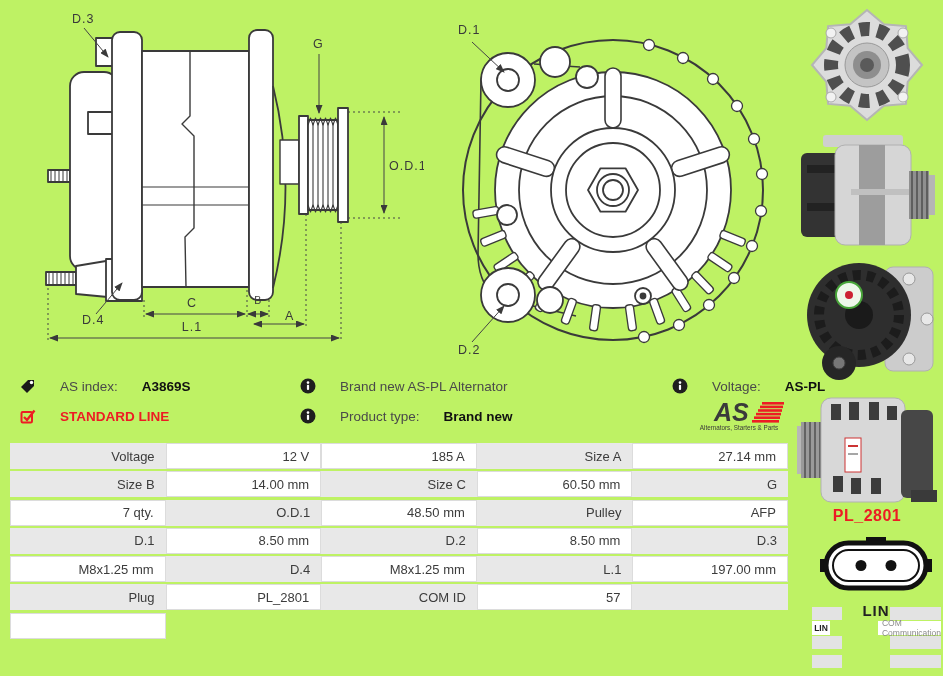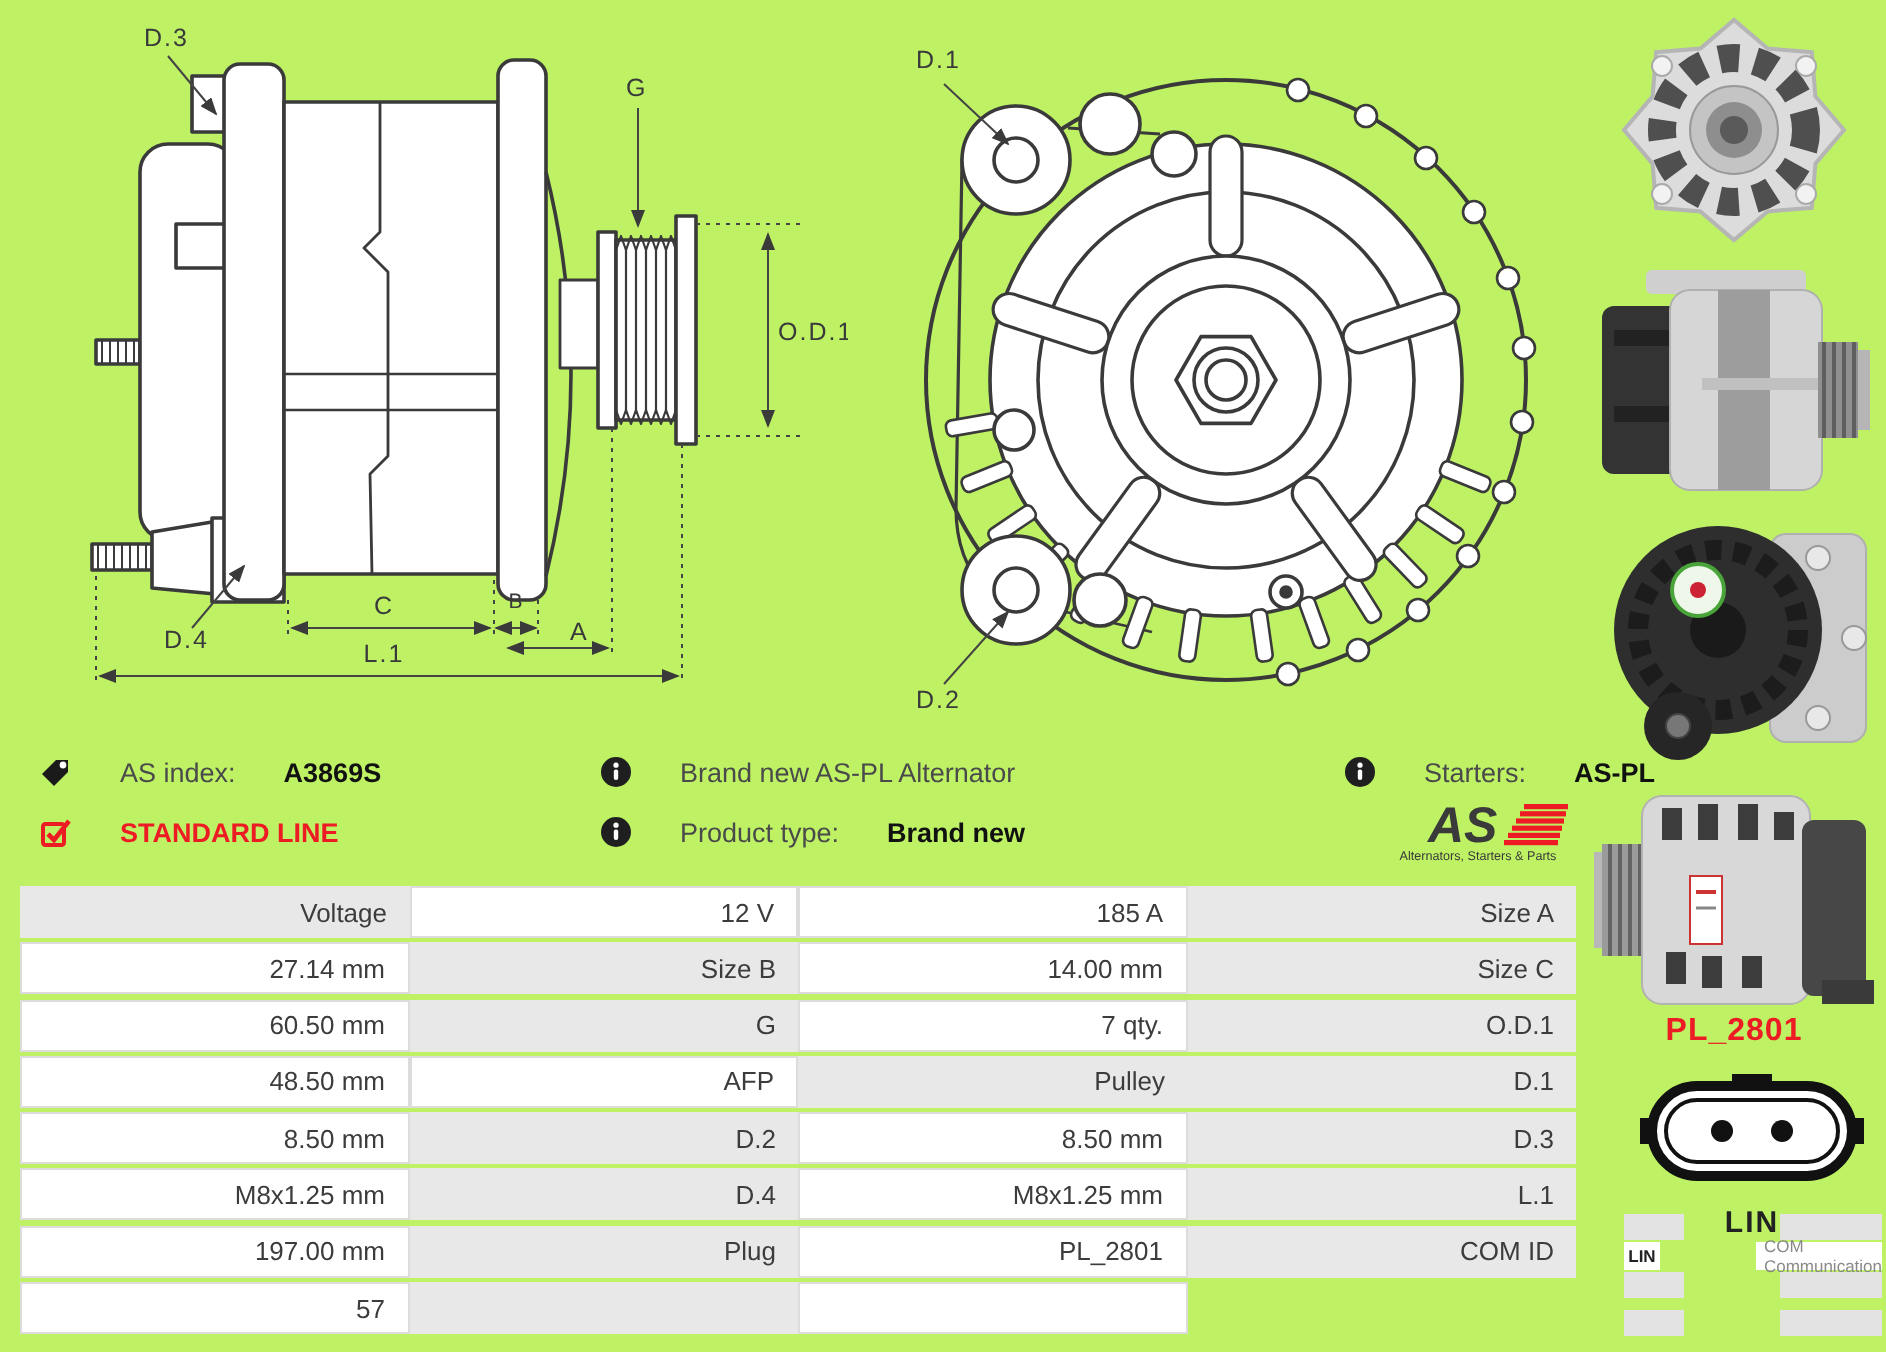--- a/index.html
+++ b/index.html
@@ -12,21 +12,21 @@
 
   
   .info-item{position:absolute;display:flex;align-items:center;gap:24px;
              font-size:13.5px;color:#4a4a4a;height:18px;}
   .info-item .b{font-weight:bold;color:#111;}
   .red-bold{font-weight:bold;color:#ed1c24;}
   .icon16{width:16px;height:16px;flex:0 0 16px;display:block;}
 
   
   .spec-table{position:absolute;left:10px;top:443px;width:778px;
-              display:grid;grid-template-columns:repeat(4,1fr);
+              display:grid;grid-template-columns:repeat(5,1fr);
               grid-auto-rows:26px;row-gap:2.3px;}
   .cell{display:flex;align-items:center;justify-content:flex-end;
         padding-right:11px;font-size:13px;color:#3c3c3c;box-sizing:border-box;}
   .cell.sl{background:#e8e8e8;}
   .cell.sv{background:#fff;border:1px solid #dcdcdc;}
 
   
   .photos{position:absolute;left:793px;top:3px;width:148px;}
   .photo{display:block;}
   .plug-code{position:absolute;left:793px;top:507px;width:148px;text-align:center;
@@ -341,21 +341,21 @@
     </svg>
     <span>Brand new AS-PL Alternator</span>
   </div>
 
   <div class="info-item" style="left:672px;top:377px">
     <svg class="icon16" viewBox="0 0 16 16">
       <circle cx="8" cy="8" r="7.5" fill="#1f1f1f"></circle>
       <circle cx="8" cy="4.6" r="1.3" fill="#fff"></circle>
       <rect x="6.9" y="6.8" width="2.2" height="5.2" rx="1" fill="#fff"></rect>
     </svg>
-    <span>Starters:</span>
+    <span>Voltage:</span>
     <span class="b">AS-PL</span>
   </div>
 
   <div class="info-item" style="left:20px;top:407px">
     <svg class="icon16" viewBox="0 0 16 16">
       <rect x="1.5" y="4" width="10.5" height="10.5" rx="1.2" fill="none" stroke="#ed1c24" stroke-width="2"></rect>
       <polyline points="4,9 7,12 14.5,2.5" fill="none" stroke="#ed1c24" stroke-width="2.3"></polyline>
     </svg>
     <span class="red-bold">STANDARD LINE</span>
   </div>
@@ -393,22 +393,22 @@
     <div class="cell sl">Size B</div>
     <div class="cell sv">14.00 mm</div>
 
     <div class="cell sl">Size C</div>
     <div class="cell sv">60.50 mm</div>
     <div class="cell sl">G</div>
     <div class="cell sv">7 qty.</div>
 
     <div class="cell sl">O.D.1</div>
     <div class="cell sv">48.50 mm</div>
+    <div class="cell sl">Pulley</div>
     <div class="cell sv">AFP</div>
-    <div class="cell sl">Pulley</div>
 
     <div class="cell sl">D.1</div>
     <div class="cell sv">8.50 mm</div>
     <div class="cell sl">D.2</div>
     <div class="cell sv">8.50 mm</div>
 
     <div class="cell sl">D.3</div>
     <div class="cell sv">M8x1.25 mm</div>
     <div class="cell sl">D.4</div>
     <div class="cell sv">M8x1.25 mm</div>

